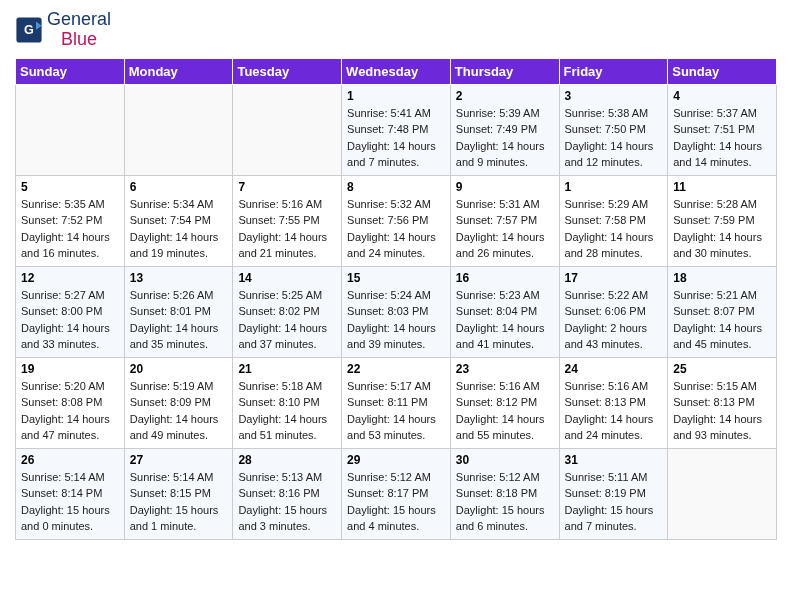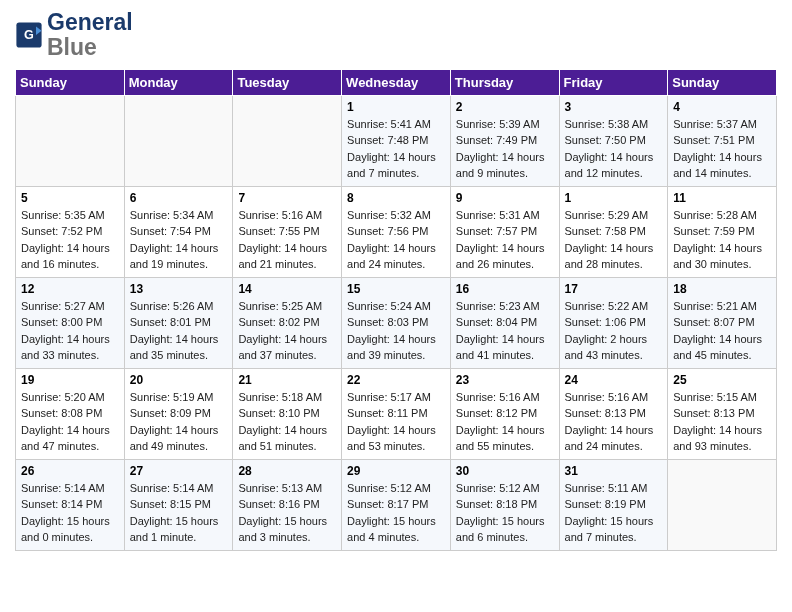--- a/index.html
+++ b/index.html
@@ -15,24 +15,25 @@
       align-items: flex-start;
       justify-content: space-between;
       margin-bottom: 8px;
     }
     .logo {
       display: flex;
       align-items: center;
       gap: 4px;
     }
     .logo-text {
-      font-size: 23px;
-      font-weight: bold;
+      font-size: 18px;
+      font-weight: normal;
       color: #1a3a6b;
       line-height: 1.1;
+      text-align: center;
     }
     .logo-text span {
       color: #4a90d9;
     }
     .logo-icon {
       width: 28px;
       height: 28px;
     }
     .title-block {
       text-align: right;
@@ -47,21 +48,21 @@
       font-size: 15px;
       color: #333;
       margin-top: 2px;
     }
     .calendar {
       width: 100%;
       border-collapse: collapse;
       font-size: 11px;
     }
     .calendar thead th {
-      background: #4c1d95;
+      background: #6d28d9;
       color: #fff;
       padding: 5px 4px;
       text-align: left;
       font-size: 13px;
       font-weight: bold;
       border: 1px solid #fff;
     }
     .calendar tbody td {
       border: 1px solid #ccc;
       vertical-align: top;
@@ -95,21 +96,21 @@
 <body>
 
 <div class="header-row">
   <div class="logo">
     <svg class="logo-icon" viewBox="0 0 40 40">
       <rect x="2" y="2" width="36" height="36" rx="4" fill="#1a3a6b"></rect>
       <text x="20" y="26" text-anchor="middle" fill="white" font-size="18" font-weight="bold" font-family="Arial">G</text>
       <polygon points="30,8 38,14 30,20" fill="#4a90d9"></polygon>
     </svg>
     <div>
-      <div class="logo-text">General<br><span style="color:#737373">Blue</span></div>
+      <div class="logo-text">General<br><span style="color:#be185d">Blue</span></div>
     </div>
   </div>
   <div class="title-block">
     <div class="main-title"></div>
     <div class="subtitle"></div>
   </div>
 </div>
 
 <table class="calendar">
   <thead>
@@ -257,21 +258,21 @@
         <div class="day-info">
           <span>Sunrise: 5:23 AM</span><br>
           <span>Sunset: 8:04 PM</span><br>
           <span>Daylight: 14 hours and 41 minutes.</span>
         </div>
       </td>
         <td>
         <span class="day-num">17</span>
         <div class="day-info">
           <span>Sunrise: 5:22 AM</span><br>
-          <span>Sunset: 1:06 PM</span><br>
+          <span>Sunset: 6:06 PM</span><br>
           <span>Daylight: 2 hours and 43 minutes.</span>
         </div>
       </td>
         <td>
         <span class="day-num">18</span>
         <div class="day-info">
           <span>Sunrise: 5:21 AM</span><br>
           <span>Sunset: 8:07 PM</span><br>
           <span>Daylight: 14 hours and 45 minutes.</span>
         </div>

